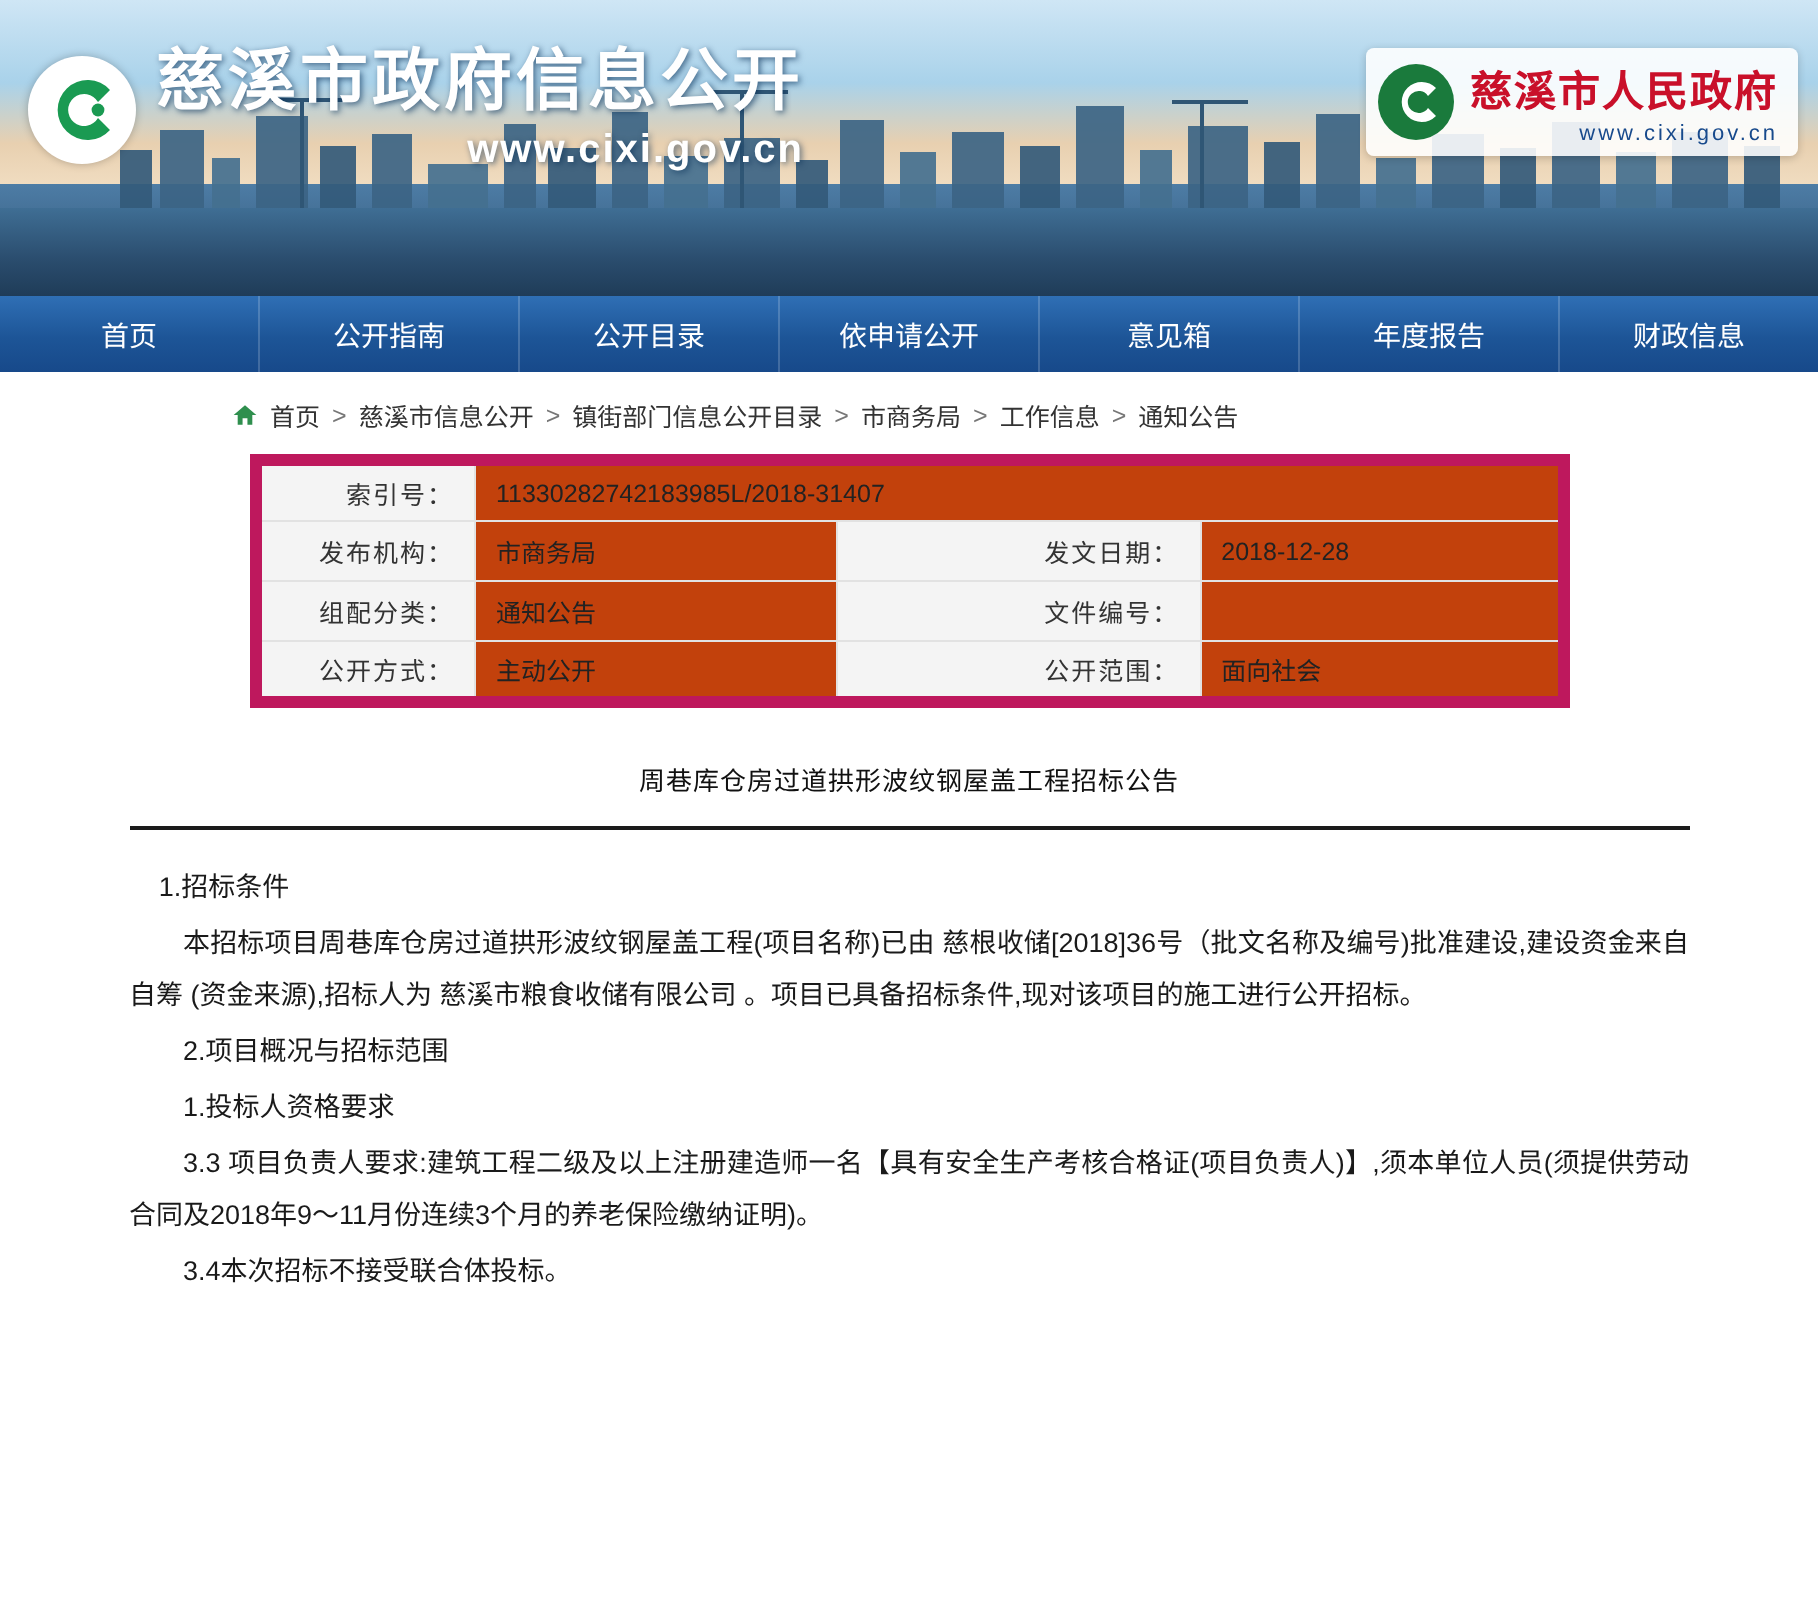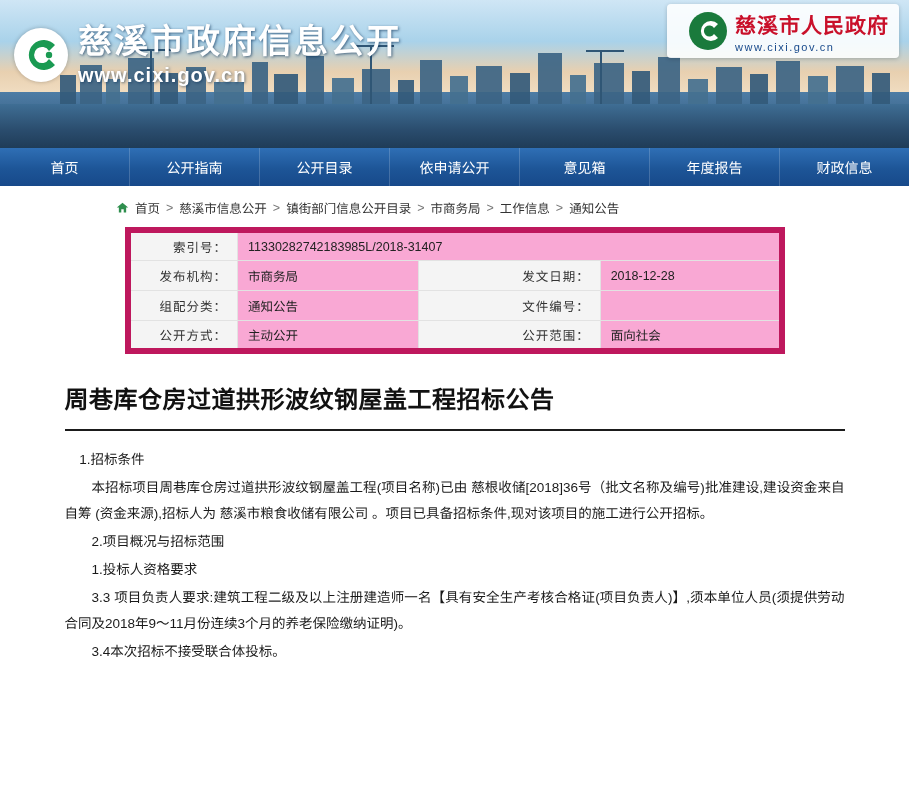--- a/index.html
+++ b/index.html
@@ -12,20 +12,21 @@
   }
   body { width: 909px; overflow-x: hidden; }
 
   
   .banner {
     position: relative;
     height: 148px;
     width: 909px;
     overflow: hidden;
     background: linear-gradient(180deg, #bfe0f2 0%, #8fc3e4 38%, #4f7fa8 60%, #2d4f71 100%);
+    text-align: right;
   }
   .banner .sky {
     position: absolute; left:0; top:0; width:100%; height:62%;
     background: linear-gradient(180deg,#cfe6f5 0%, #a9d2ea 45%, #e8d0b0 78%, #f0dcc0 100%);
   }
   .banner .water {
     position: absolute; left:0; bottom:0; width:100%; height:30%;
     background: linear-gradient(180deg,#3f6e94 0%, #2a4c6d 60%, #1f3c58 100%);
   }
   .banner .skyline {
@@ -61,24 +62,24 @@
     text-shadow: 1px 1px 3px rgba(0,40,80,.65);
     line-height: 1.05;
     font-family:"Liberation Serif","DejaVu Serif",serif;
   }
   .left-logo .t2 {
     font-size: 20px; font-weight: bold; color:#ffffff; letter-spacing:1px;
     text-shadow: 1px 1px 3px rgba(0,40,80,.6);
     margin-top:4px;
   }
   .right-logo {
-    position:absolute; right: 10px; top: 4px;
+    position:absolute; right: 10px; top: 24px;
     background: rgba(255,255,255,.88);
     border-radius: 4px;
-    padding: 5px 10px 5px 22px;
+    padding: 5px 10px 5px 6px;
     display:flex; align-items:center;
     box-shadow: 0 1px 4px rgba(0,0,0,.2);
   }
   .right-logo .rmark {
     width: 38px; height: 38px; border-radius:50%;
     background:#1a7a3c; margin-right:8px;
     display:flex;align-items:center;justify-content:center;
   }
   .right-logo .rt1 {
     color:#c9102a; font-size:21px; font-weight:bold; letter-spacing:1px;
@@ -134,27 +135,28 @@
     padding: 4px 10px;
     vertical-align: middle;
   }
   .infotable td.lbl {
     background: #f4f4f4;
     text-align: right;
     width: 110px;
     color:#333;
     letter-spacing:1px;
   }
-  .infotable td.val { background:#f9a8d4; }
+  .infotable td.val { background:#c2410c; }
 
   
   .article { width: 780px; margin: 26px auto 0 auto; }
   .art-title {
-    font-size: 24px;
-    font-weight: bold;
+    text-align:center;
+    font-size: 13px;
+    font-weight: normal;
     color:#111;
     font-family:"Liberation Serif","DejaVu Serif",serif;
     letter-spacing: .5px;
     padding-bottom: 14px;
   }
   .art-rule { border-bottom: 2px solid #1b1b1b; margin-bottom: 16px; }
   .art-body { font-size: 13.5px; line-height: 26px; color:#1a1a1a; }
   .art-body p { margin: 0 0 2px 0; text-align: justify; }
   .art-body p.ind { text-indent: 2em; }
   .art-body p.ind1 { text-indent: 1.1em; }

